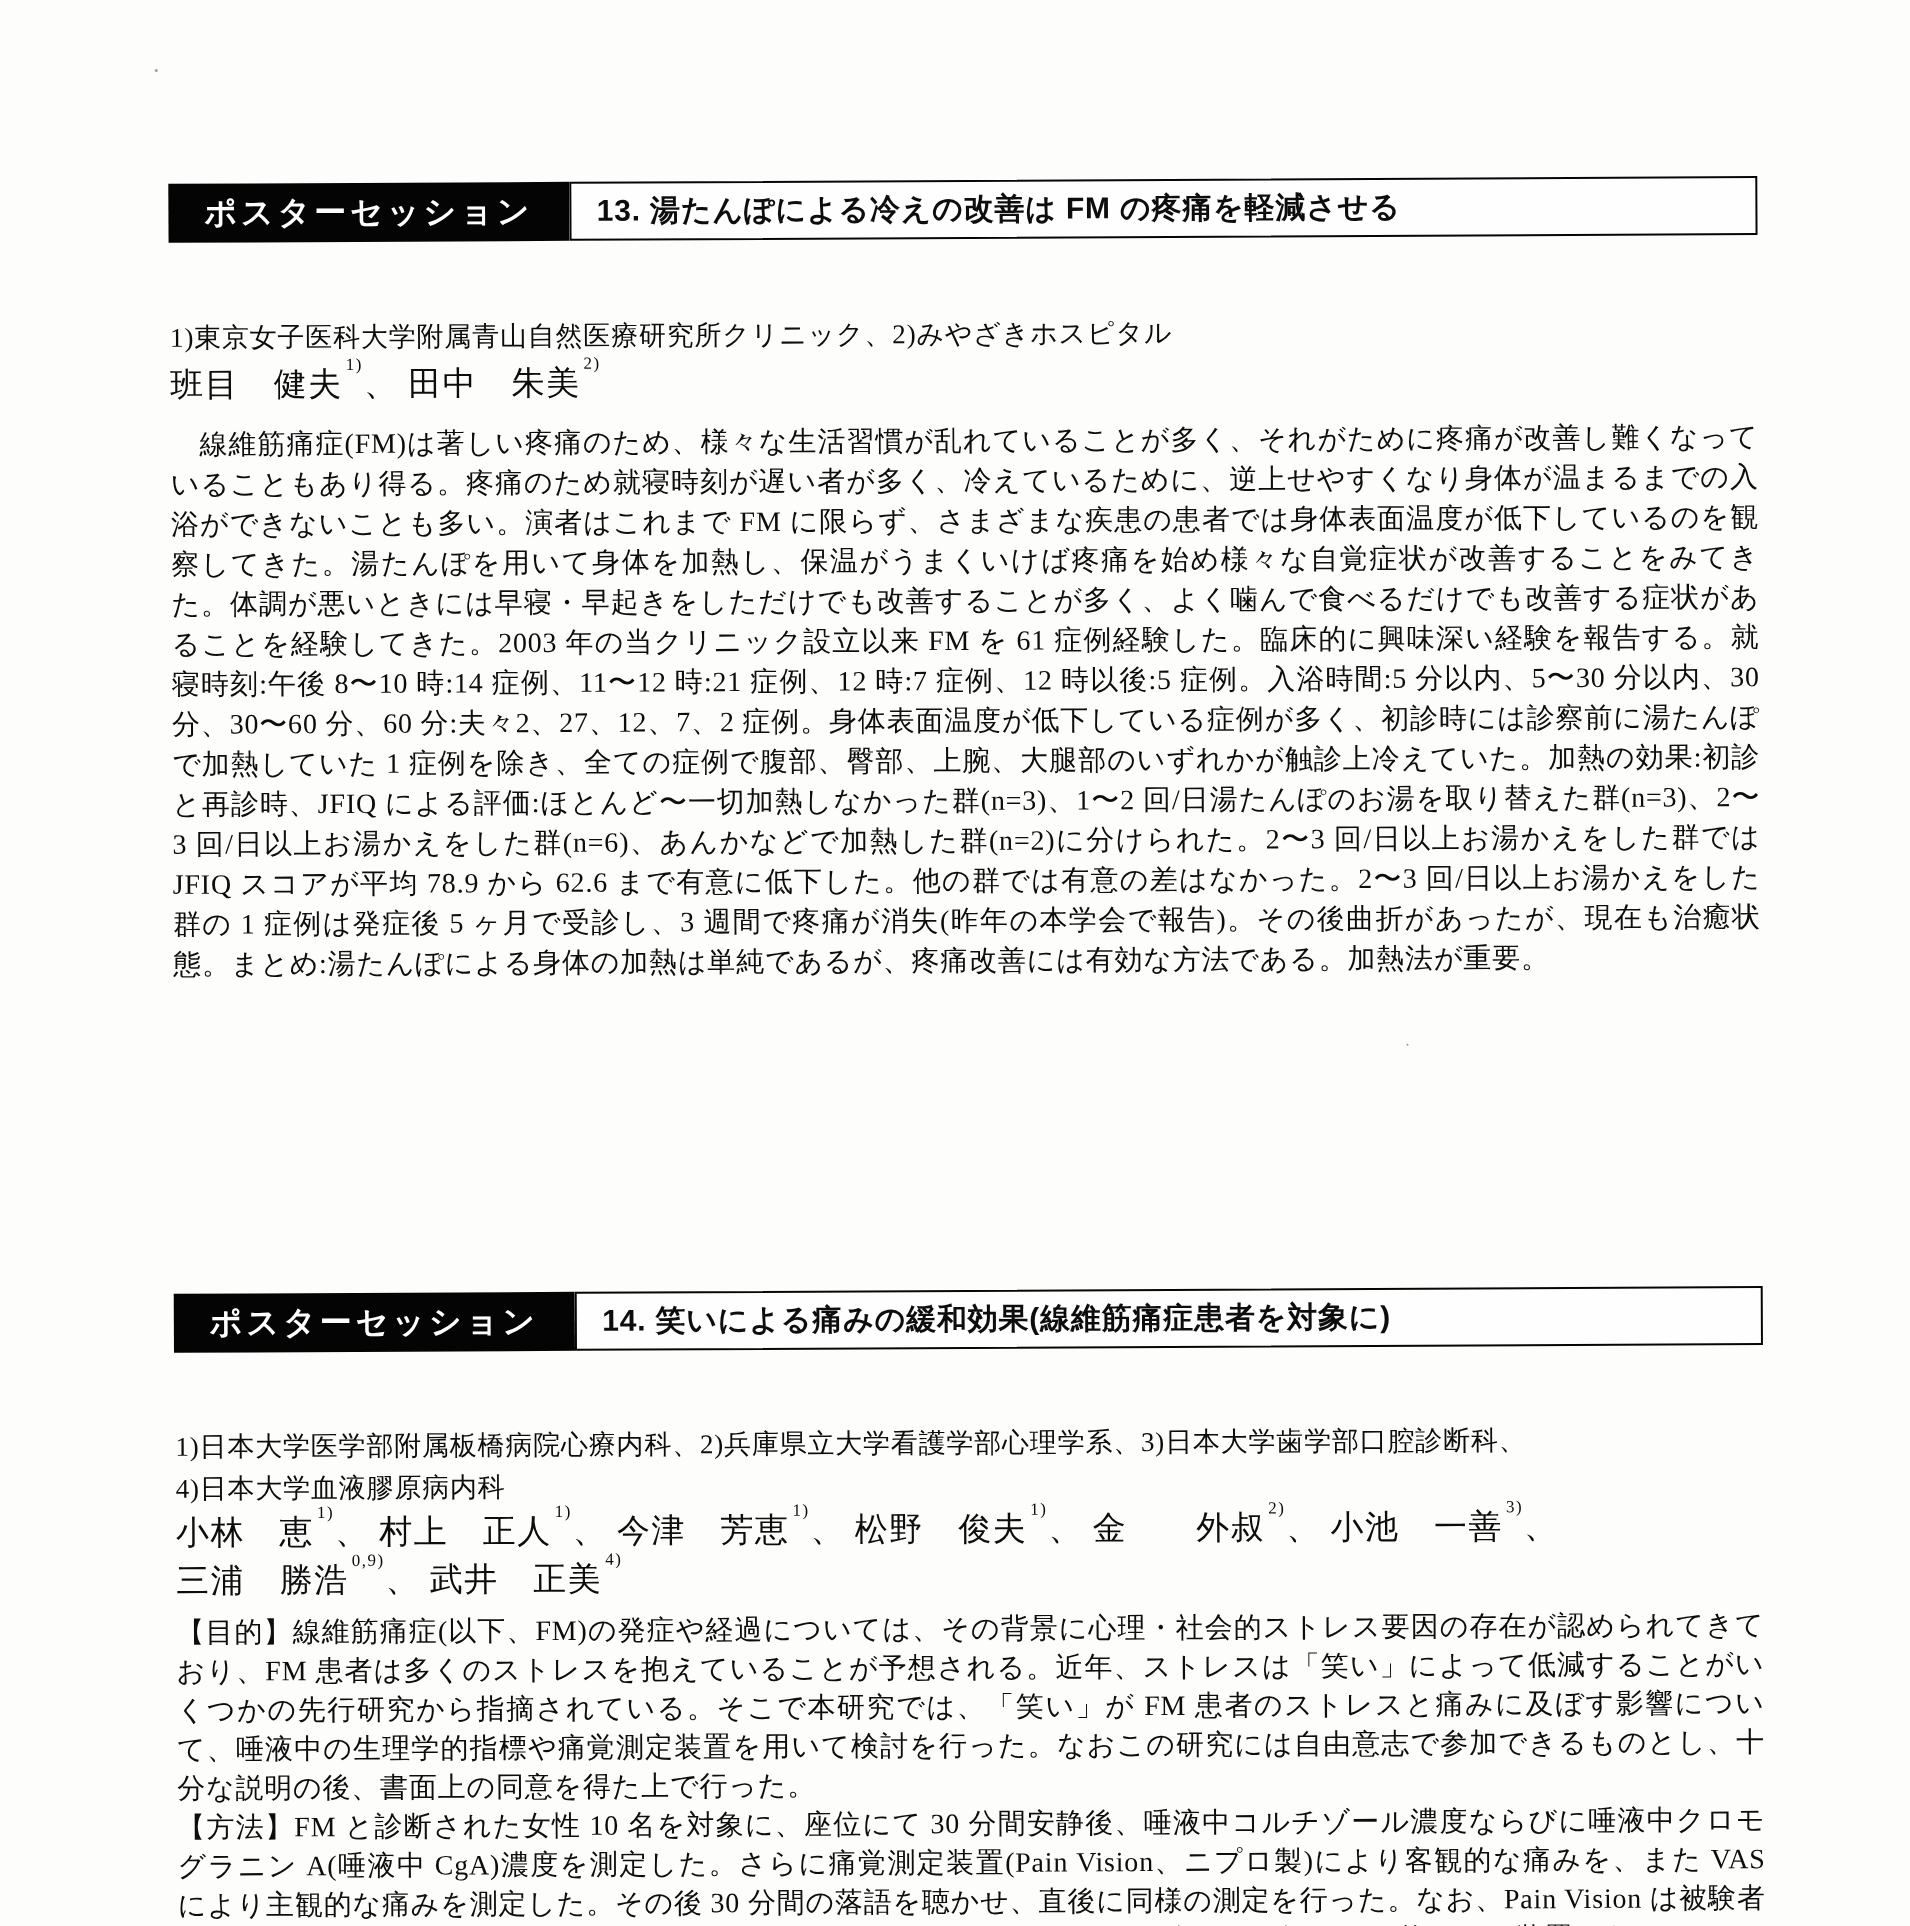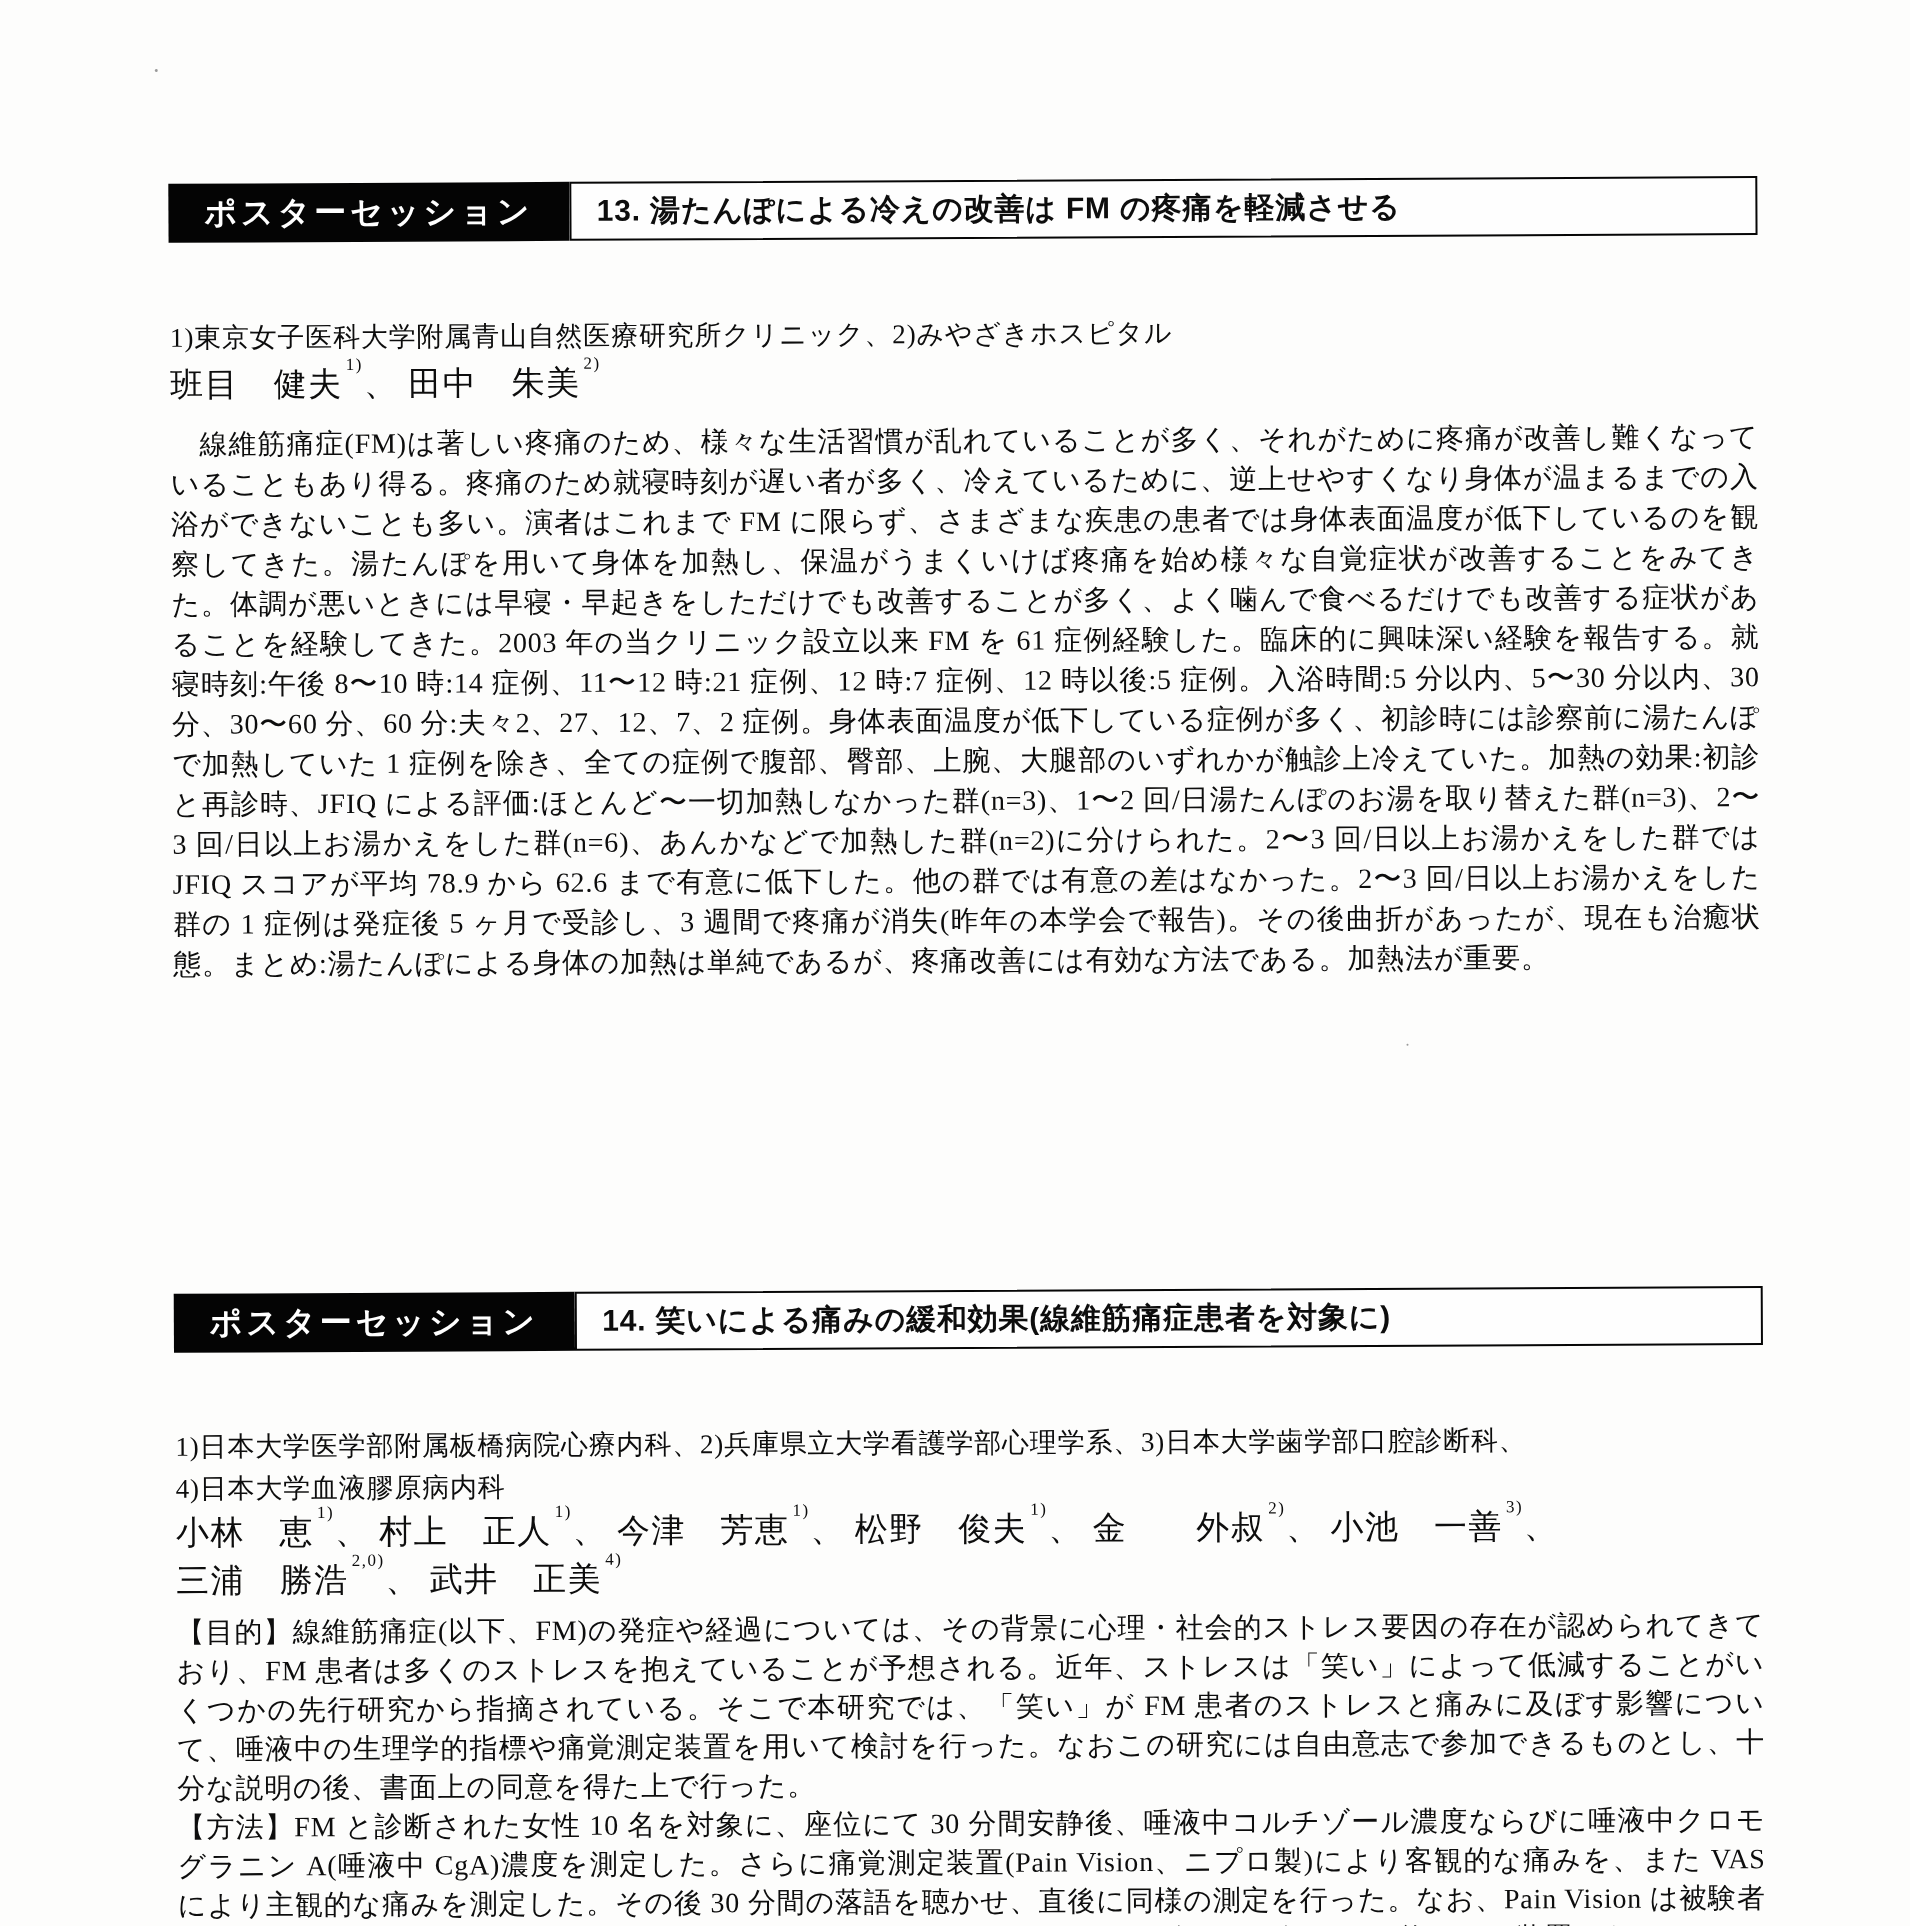--- a/index.html
+++ b/index.html
@@ -120,21 +120,21 @@
         
           <span class="author"><span>松野　俊夫</span><sup>1)</sup><span>、</span></span>
         
           <span class="author"><span>金　　外叔</span><sup>2)</sup><span>、</span></span>
         
           <span class="author"><span>小池　一善</span><sup>3)</sup><span>、</span></span>
         </div>
       <div class="authors au2l2">
         
       
-          <span class="author"><span>三浦　勝浩</span><sup>2,0)</sup><span>、</span></span>
+          <span class="author"><span>三浦　勝浩</span><sup>0,9)</sup><span>、</span></span>
         
           <span class="author"><span>武井　正美</span><sup>4)</sup><span></span></span>
         </div>
 
       <div class="abstract-body b2">
         <p>【目的】線維筋痛症(以下、FM)の発症や経過については、その背景に心理・社会的ストレス要因の存在が認められてきており、FM 患者は多くのストレスを抱えていることが予想される。近年、ストレスは「笑い」によって低減することがいくつかの先行研究から指摘されている。そこで本研究では、「笑い」が FM 患者のストレスと痛みに及ぼす影響について、唾液中の生理学的指標や痛覚測定装置を用いて検討を行った。なおこの研究には自由意志で参加できるものとし、十分な説明の後、書面上の同意を得た上で行った。</p>
         <p>【方法】FM と診断された女性 10 名を対象に、座位にて 30 分間安静後、唾液中コルチゾール濃度ならびに唾液中クロモグラニン A(唾液中 CgA)濃度を測定した。さらに痛覚測定装置(Pain Vision、ニプロ製)により客観的な痛みを、また VAS により主観的な痛みを測定した。その後 30 分間の落語を聴かせ、直後に同様の測定を行った。なお、Pain Vision は被験者の評価部位に電極を装着し電流刺激に対する閾値を測定することで、痛みの客観的な評価を可能とした装置である。</p>
 
       </div>
     </section>

